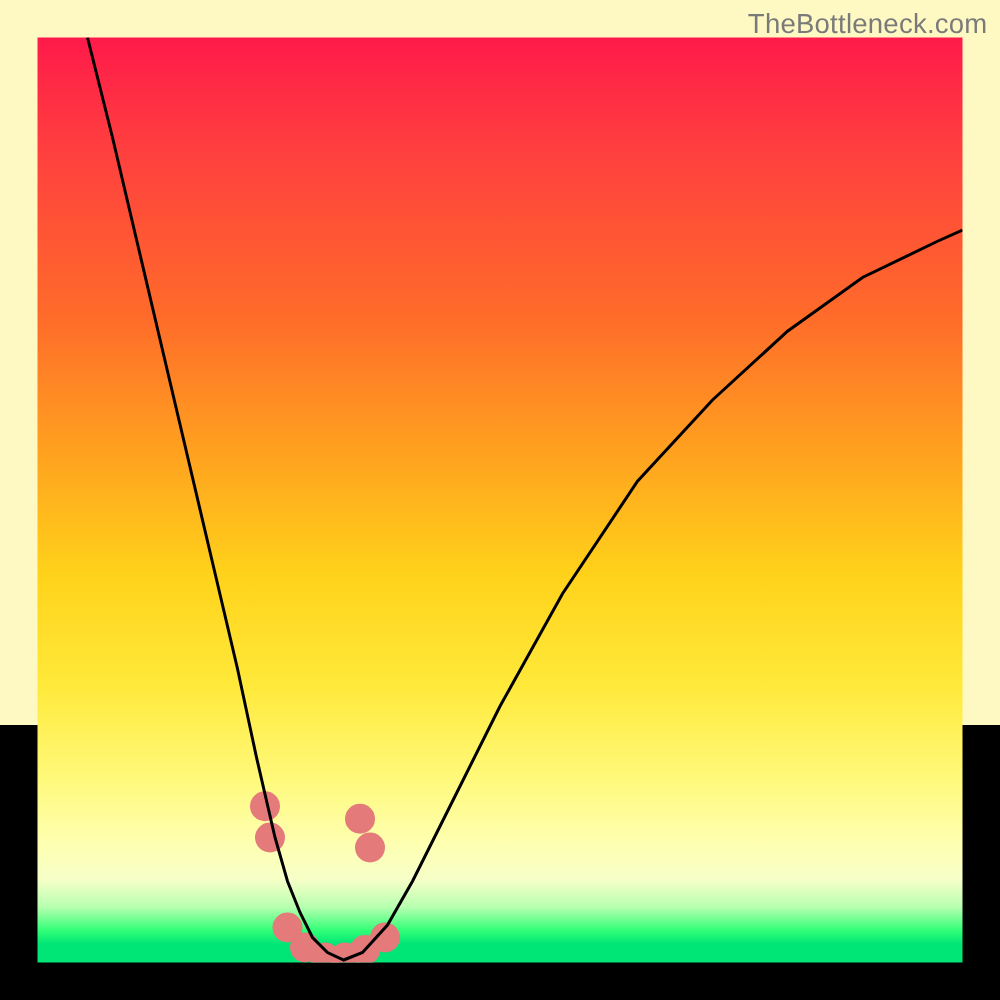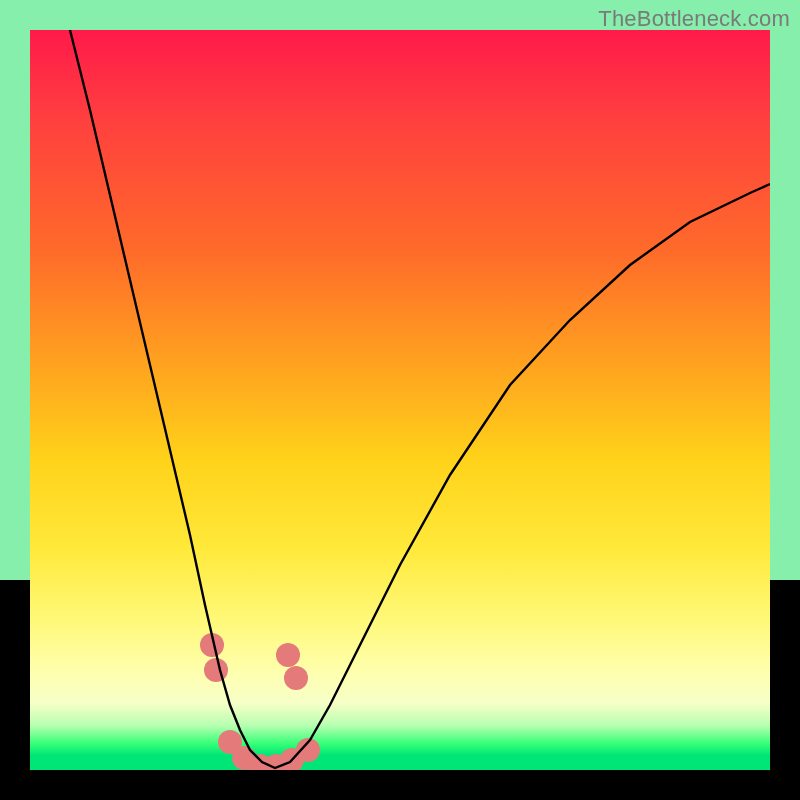--- a/index.html
+++ b/index.html
@@ -8,21 +8,21 @@
     width: 800px;
     height: 800px;
     background: #000000;
     overflow: hidden;
     font-family: Arial, Helvetica, sans-serif;
   }
   .stage {
     position: relative;
     width: 800px;
     height: 580px;
-    background: #86efac;
+    background: #fef9c3;
   }
   .gradient-box {
     position: absolute;
     left: 30px;
     top: 30px;
     width: 740px;
     height: 740px;
     
     background: linear-gradient(
       to bottom,

